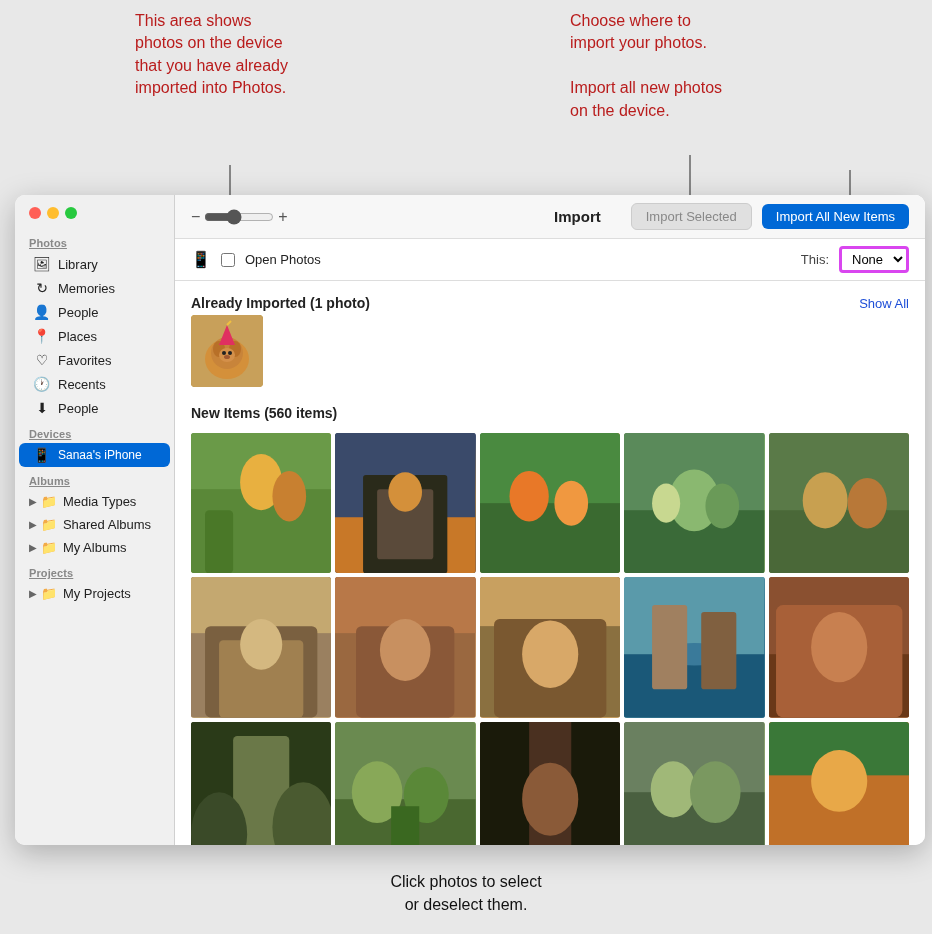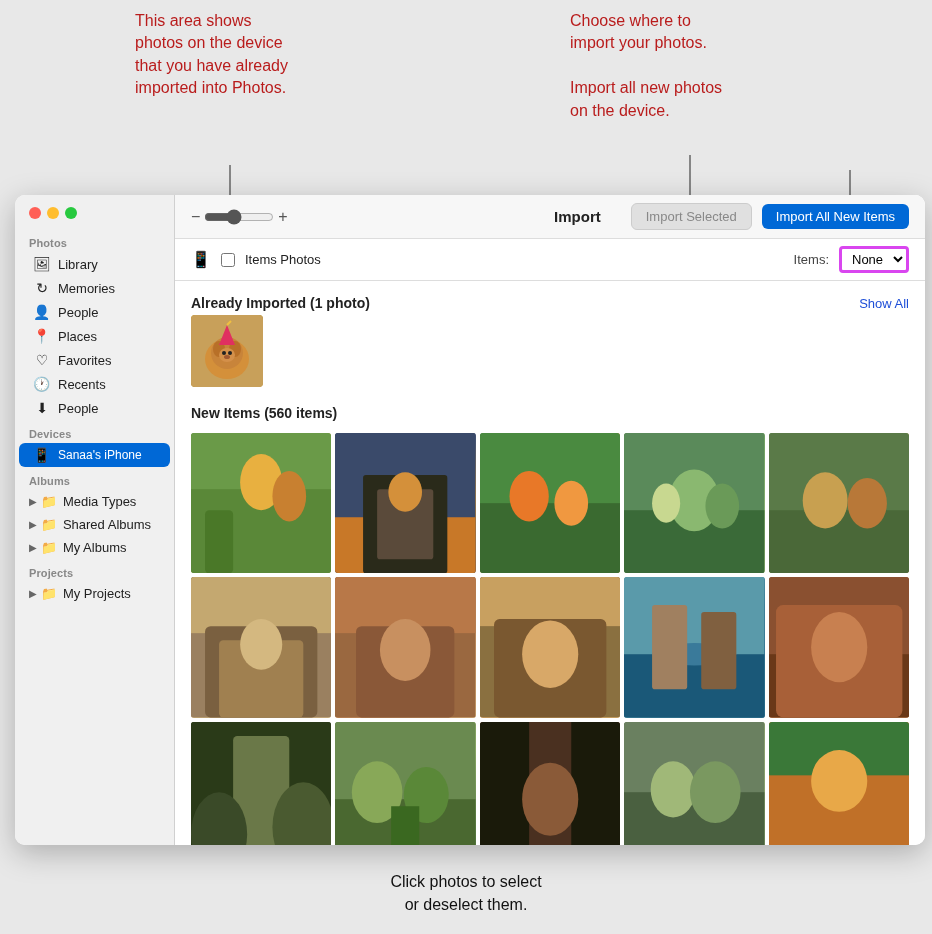--- a/index.html
+++ b/index.html
@@ -69,20 +69,21 @@
     .btn-min { width: 12px; height: 12px; border-radius: 50%; background: #ffbd2e; border: none; cursor: pointer; }
     .btn-max { width: 12px; height: 12px; border-radius: 50%; background: #27c93f; border: none; cursor: pointer; }
 
     .sidebar-section-label {
       font-size: 11px;
       font-weight: 600;
       color: #888;
       padding: 8px 14px 3px;
       text-transform: none;
       letter-spacing: 0.01em;
+      text-decoration: underline;
     }
 
     .sidebar-item {
       display: flex;
       align-items: center;
       gap: 7px;
       padding: 4px 14px;
       font-size: 13px;
       color: #222;
       cursor: pointer;
@@ -418,22 +419,22 @@
         <button class="zoom-btn">+</button>
       </div>
       <span class="toolbar-label">Import</span>
       <button class="btn-import-selected">Import Selected</button>
       <button class="btn-import-all">Import All New Items</button>
     </div>
 
     <div class="open-photos-bar">
       <span class="phone-icon">📱</span>
       <input type="checkbox" class="checkbox" style="">
-      <span class="open-photos-label">Items Photos</span>
-      <span class="album-label">Items:</span>
+      <span class="open-photos-label">Open Photos</span>
+      <span class="album-label">This:</span>
       <select class="album-select">
         <option>None</option>
       </select>
     </div>
 
     <div class="import-body">
 
       <div class="section-header">
         <span class="section-title">Already Imported (1 photo)</span>
         <span class="show-all-link">Show All</span>

